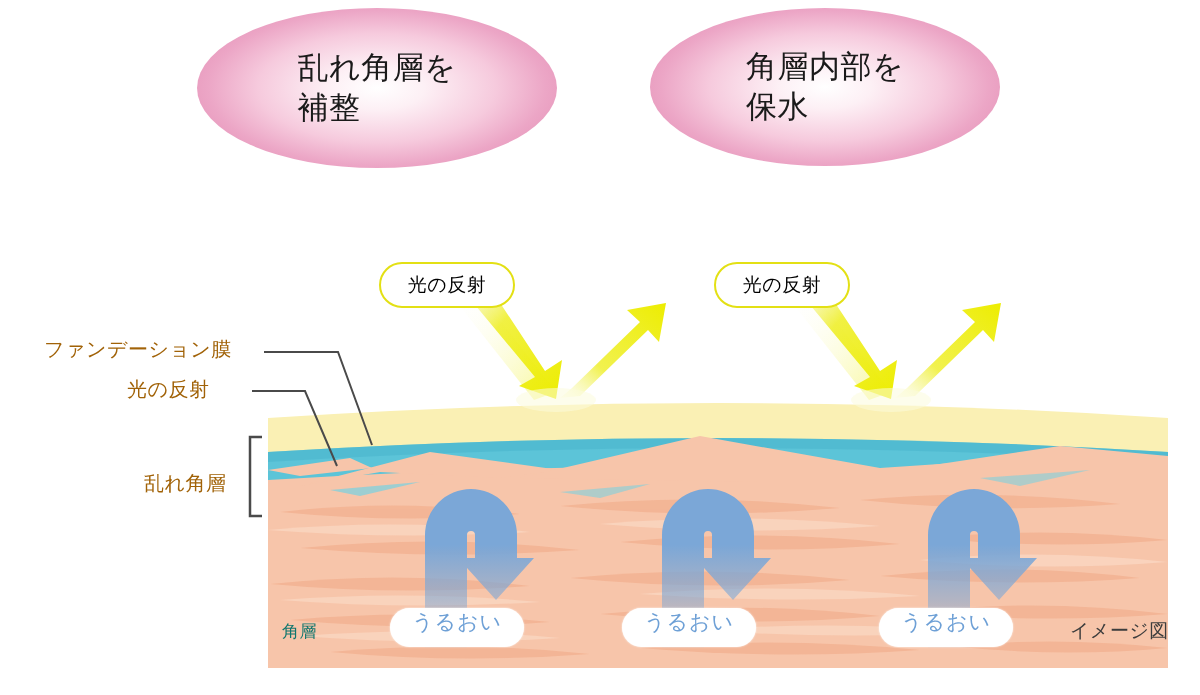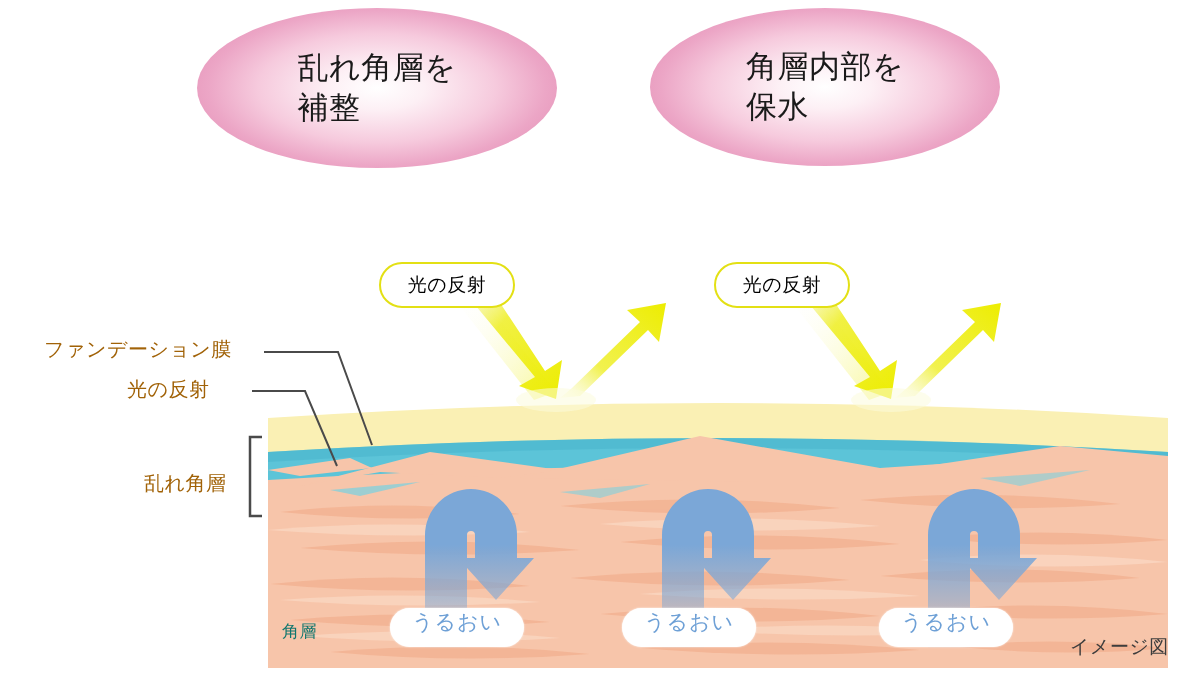--- a/index.html
+++ b/index.html
@@ -104,21 +104,20 @@
     color: #0f766e;
     font-size: 17px;
     letter-spacing: 0.5px;
   }
   #label-imagefig {
     position: absolute;
     left: 1070px; top: 618px;
     color: #3d3d3d;
     font-size: 19px;
     letter-spacing: 0.5px;
-    margin-top: 16px;
   }
 </style>
 </head>
 <body>
 
 <div id="stage">
 
   <svg class="abs" style="left:0;top:0;" width="1200" height="695">
     <defs>
       <clipPath id="clip-skin">

